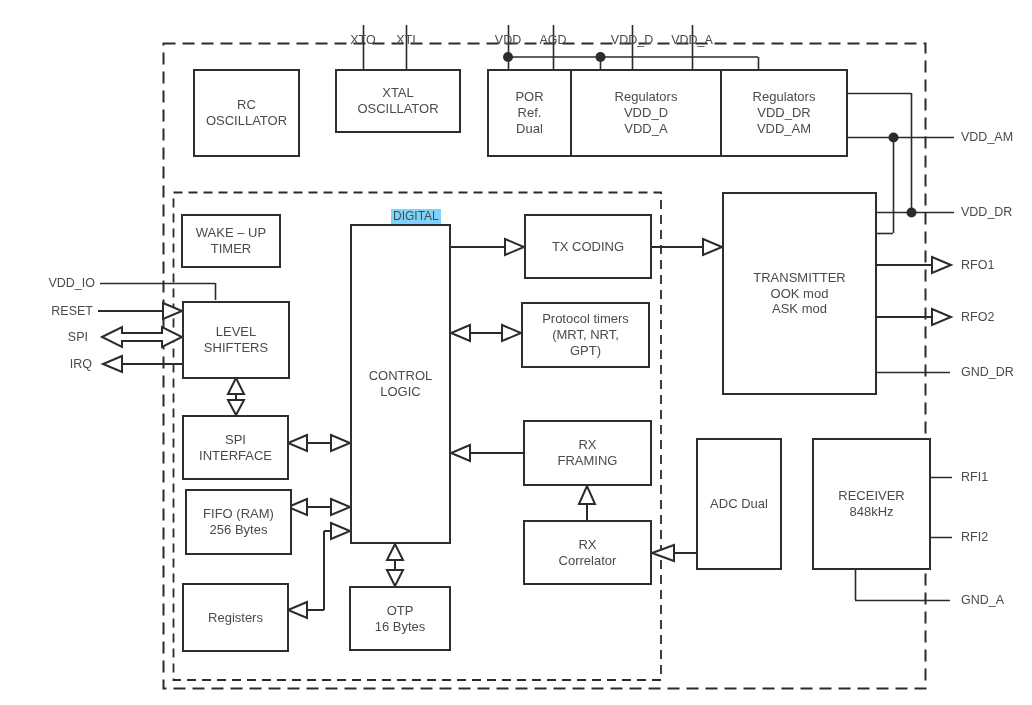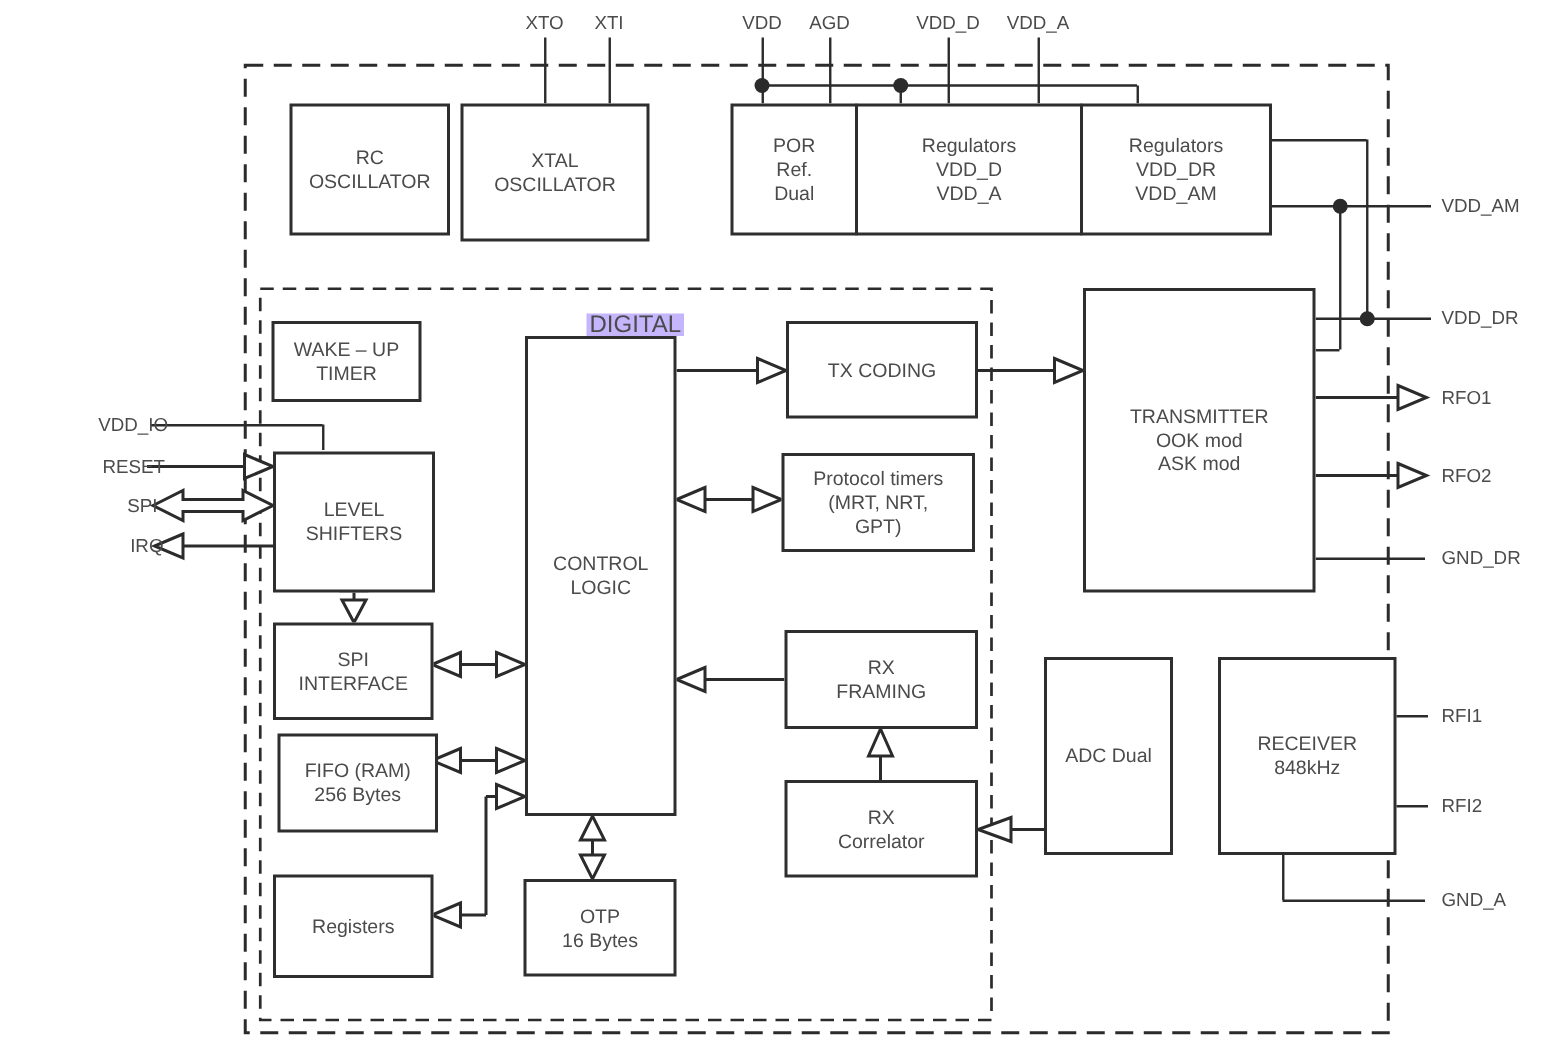--- a/index.html
+++ b/index.html
@@ -12,25 +12,25 @@
     position:absolute;box-sizing:border-box;z-index:2;
     border:2px solid #2e2e2e;background:#ffffff;
     display:flex;align-items:center;justify-content:center;
     text-align:center;white-space:pre-line;
     font-size:13px;line-height:1.22;color:#4b4b4b;
   }
   .pin{
     position:absolute;z-index:3;font-size:12.5px;color:#4b4b4b;
     height:16px;line-height:16px;white-space:nowrap;
   }
-  .pin.top{transform:translateX(-50%);}
-  .pin.left{text-align:right;transform:translateX(-100%);margin-left:17px;}
+  .pin.top{transform:translateX(-50%);margin-top:25px;}
+  .pin.left{text-align:right;transform:translateX(-100%);}
   .region-label{
-    position:absolute;z-index:3;font-size:16px;color:#4b4b4b;
-    height:15px;line-height:15px;background:#c4b5fd;padding:0 2px;
+    position:absolute;z-index:3;font-size:12px;color:#4b4b4b;
+    height:15px;line-height:15px;background:#7dd3fc;padding:0 2px;
   }
 </style>
 </head>
 <body>
 
 <div id="stage">
 
   <svg id="wiring" width="1032" height="705" viewBox="0 0 1032 705">
     <g fill="none" stroke="#2b2b2b">
 
@@ -122,35 +122,35 @@
         <polygon points="387,570 395,586 403,570"></polygon>
         <polygon points="579,504 587,486 595,504"></polygon>
 
         <polygon points="102,337 122,327 122,333 162,333 162,327 182,337 162,347 162,341 122,341 122,347"></polygon>
       </g>
     </g>
   </svg>
 
   <div class="block" style="left:193px;top:69px;width:107px;height:88px">RC
 OSCILLATOR</div>
-  <div class="block" style="left:307px;top:69px;width:126px;height:92px">XTAL
+  <div class="block" style="left:335px;top:69px;width:126px;height:64px">XTAL
 OSCILLATOR</div>
   <div class="block" style="left:487px;top:69px;width:85px;height:88px">POR
 Ref.
 Dual</div>
   <div class="block" style="left:570px;top:69px;width:152px;height:88px">Regulators
 VDD_D
 VDD_A</div>
   <div class="block" style="left:720px;top:69px;width:128px;height:88px">Regulators
 VDD_DR
 VDD_AM</div>
 
   <div class="block" style="left:181px;top:214px;width:100px;height:54px">WAKE – UP
 TIMER</div>
-  <div class="block" style="left:182px;top:301px;width:108px;height:94px">LEVEL
+  <div class="block" style="left:182px;top:301px;width:108px;height:78px">LEVEL
 SHIFTERS</div>
   <div class="block" style="left:182px;top:415px;width:107px;height:65px">SPI
 INTERFACE</div>
   <div class="block" style="left:185px;top:489px;width:107px;height:66px">FIFO (RAM)
 256 Bytes</div>
   <div class="block" style="left:182px;top:583px;width:107px;height:69px">Registers</div>
 
   <div class="block" style="left:350px;top:224px;width:101px;height:320px">CONTROL
 LOGIC</div>
   <div class="block" style="left:349px;top:586px;width:102px;height:65px">OTP

